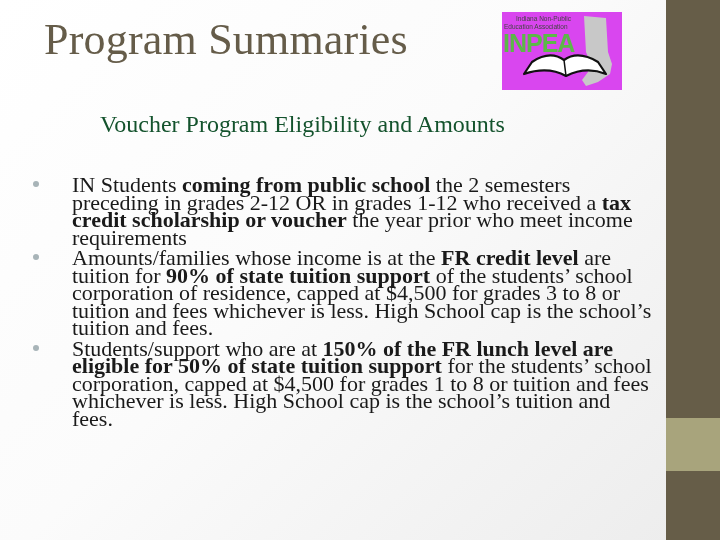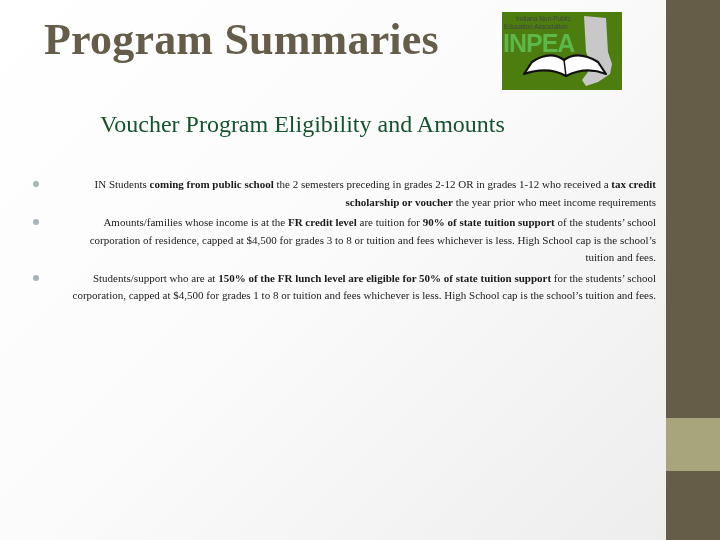--- a/index.html
+++ b/index.html
@@ -11,36 +11,36 @@
   .right-strip {
     position: absolute; left: 666px; top: 0; width: 54px; height: 540px;
     background: #665d48;
   }
   .right-strip-band {
     position: absolute; left: 666px; top: 418px; width: 54px; height: 53px;
     background: #a8a47c;
   }
   .title {
     position: absolute; left: 44px; top: 14px;
-    font-size: 44px; font-weight: bold; color: #655c49;
+    font-size: 44px; font-weight: normal; color: #655c49;
     letter-spacing: 0.2px; white-space: nowrap;
   }
   .logo {
     position: absolute; left: 502px; top: 12px; width: 120px; height: 78px;
-    background: #4d7c0f;
+    background: #d946ef;
   }
   .logo svg { display: block; }
   .subtitle {
     position: absolute; left: 100px; top: 111px;
     font-size: 24px; color: #14532d; white-space: nowrap;
   }
   .bullets {
     position: absolute; left: 28px; top: 176px; width: 628px;
     margin: 0; padding: 0; list-style: none;
-    font-size: 11px; line-height: 17.5px; color: #1a1a1a; text-align: right;
+    font-size: 22px; line-height: 17.5px; color: #1a1a1a;
   }
   .bullets li { position: relative; padding-left: 44px; margin-bottom: 3px; }
   .bullet-dot {
     position: absolute; left: 5px; top: 5px; width: 6px; height: 6px;
     border-radius: 50%; background: #a8b4b8;
   }
   .bullets b { font-weight: bold; }
 </style>
 </head>
 <body>

